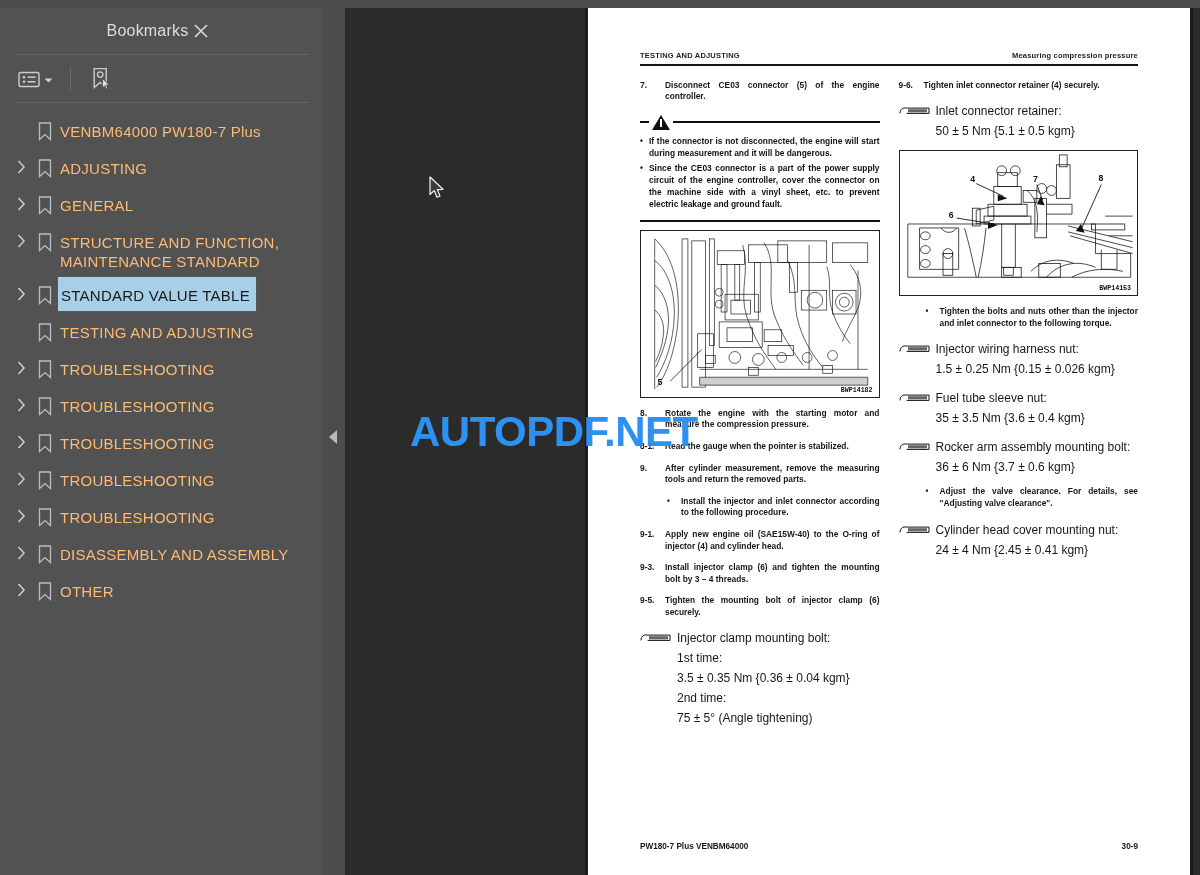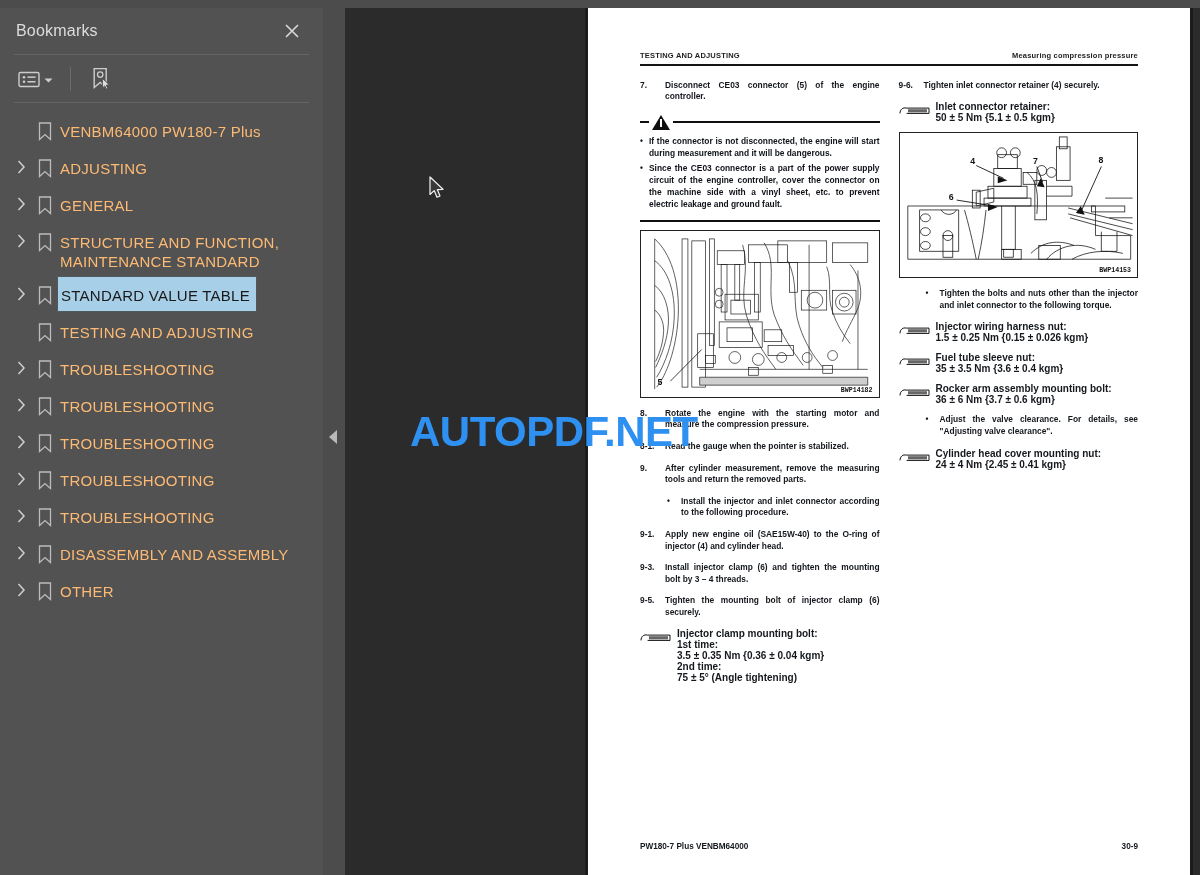--- a/index.html
+++ b/index.html
@@ -17,21 +17,21 @@
     background: #4c4c4c;
   }
 
   
   .sidebar {
     position: absolute; left: 0; top: 8px; width: 323px; height: 867px;
     background: #525252;
   }
   .sidebar-header {
     position: relative; height: 46px;
-    display: flex; align-items: center; justify-content: space-between;
+    display: flex; align-items: center; justify-content: center;
     padding: 0 18px 0 16px;
   }
   .sidebar-title {
     font-size: 16px; color: #dcdcdc; letter-spacing: .2px;
   }
   .close-btn {
     width: 26px; height: 26px; display: flex; align-items: center; justify-content: center;
     cursor: pointer;
   }
   .close-btn svg { display: block; }
@@ -136,21 +136,21 @@
   .fig svg { display: block; width: 100%; height: 100%; }
   .fig-code {
     position: absolute; right: 5px; bottom: 3px; font-size: 6.6px;
     font-family: "Liberation Mono", monospace; font-weight: bold; color: #111;
     background: #fff; padding: 0 1px;
   }
 
   
   .spec { display: flex; margin-bottom: 9px; }
   .spec .wr { flex: 0 0 37px; padding-top: 1px; }
-  .spec .sv { flex: 1; font-size: 10px; line-height: 11px; font-weight: bold; color: #14181d; }
+  .spec .sv { flex: 1; font-size: 12px; line-height: 20px; font-weight: normal; color: #14181d; }
   .bullet-item { display: flex; margin-bottom: 10px; padding-left: 16px; }
   .bullet-item .bd { flex: 0 0 25px; text-align: center; font-size: 8.4px; line-height: 11.6px; font-weight: bold; color: #14181d;}
   .bullet-item .bx { flex: 1; font-size: 8.4px; line-height: 11.6px; font-weight: bold; color: #14181d; text-align: justify; }
 
   .pg-footer {
     position: absolute; left: 52px; right: 52px; bottom: 24px;
     display: flex; justify-content: space-between;
     font-size: 8.2px; font-weight: bold; color: #14181d; align-items: flex-end;
   }
 

